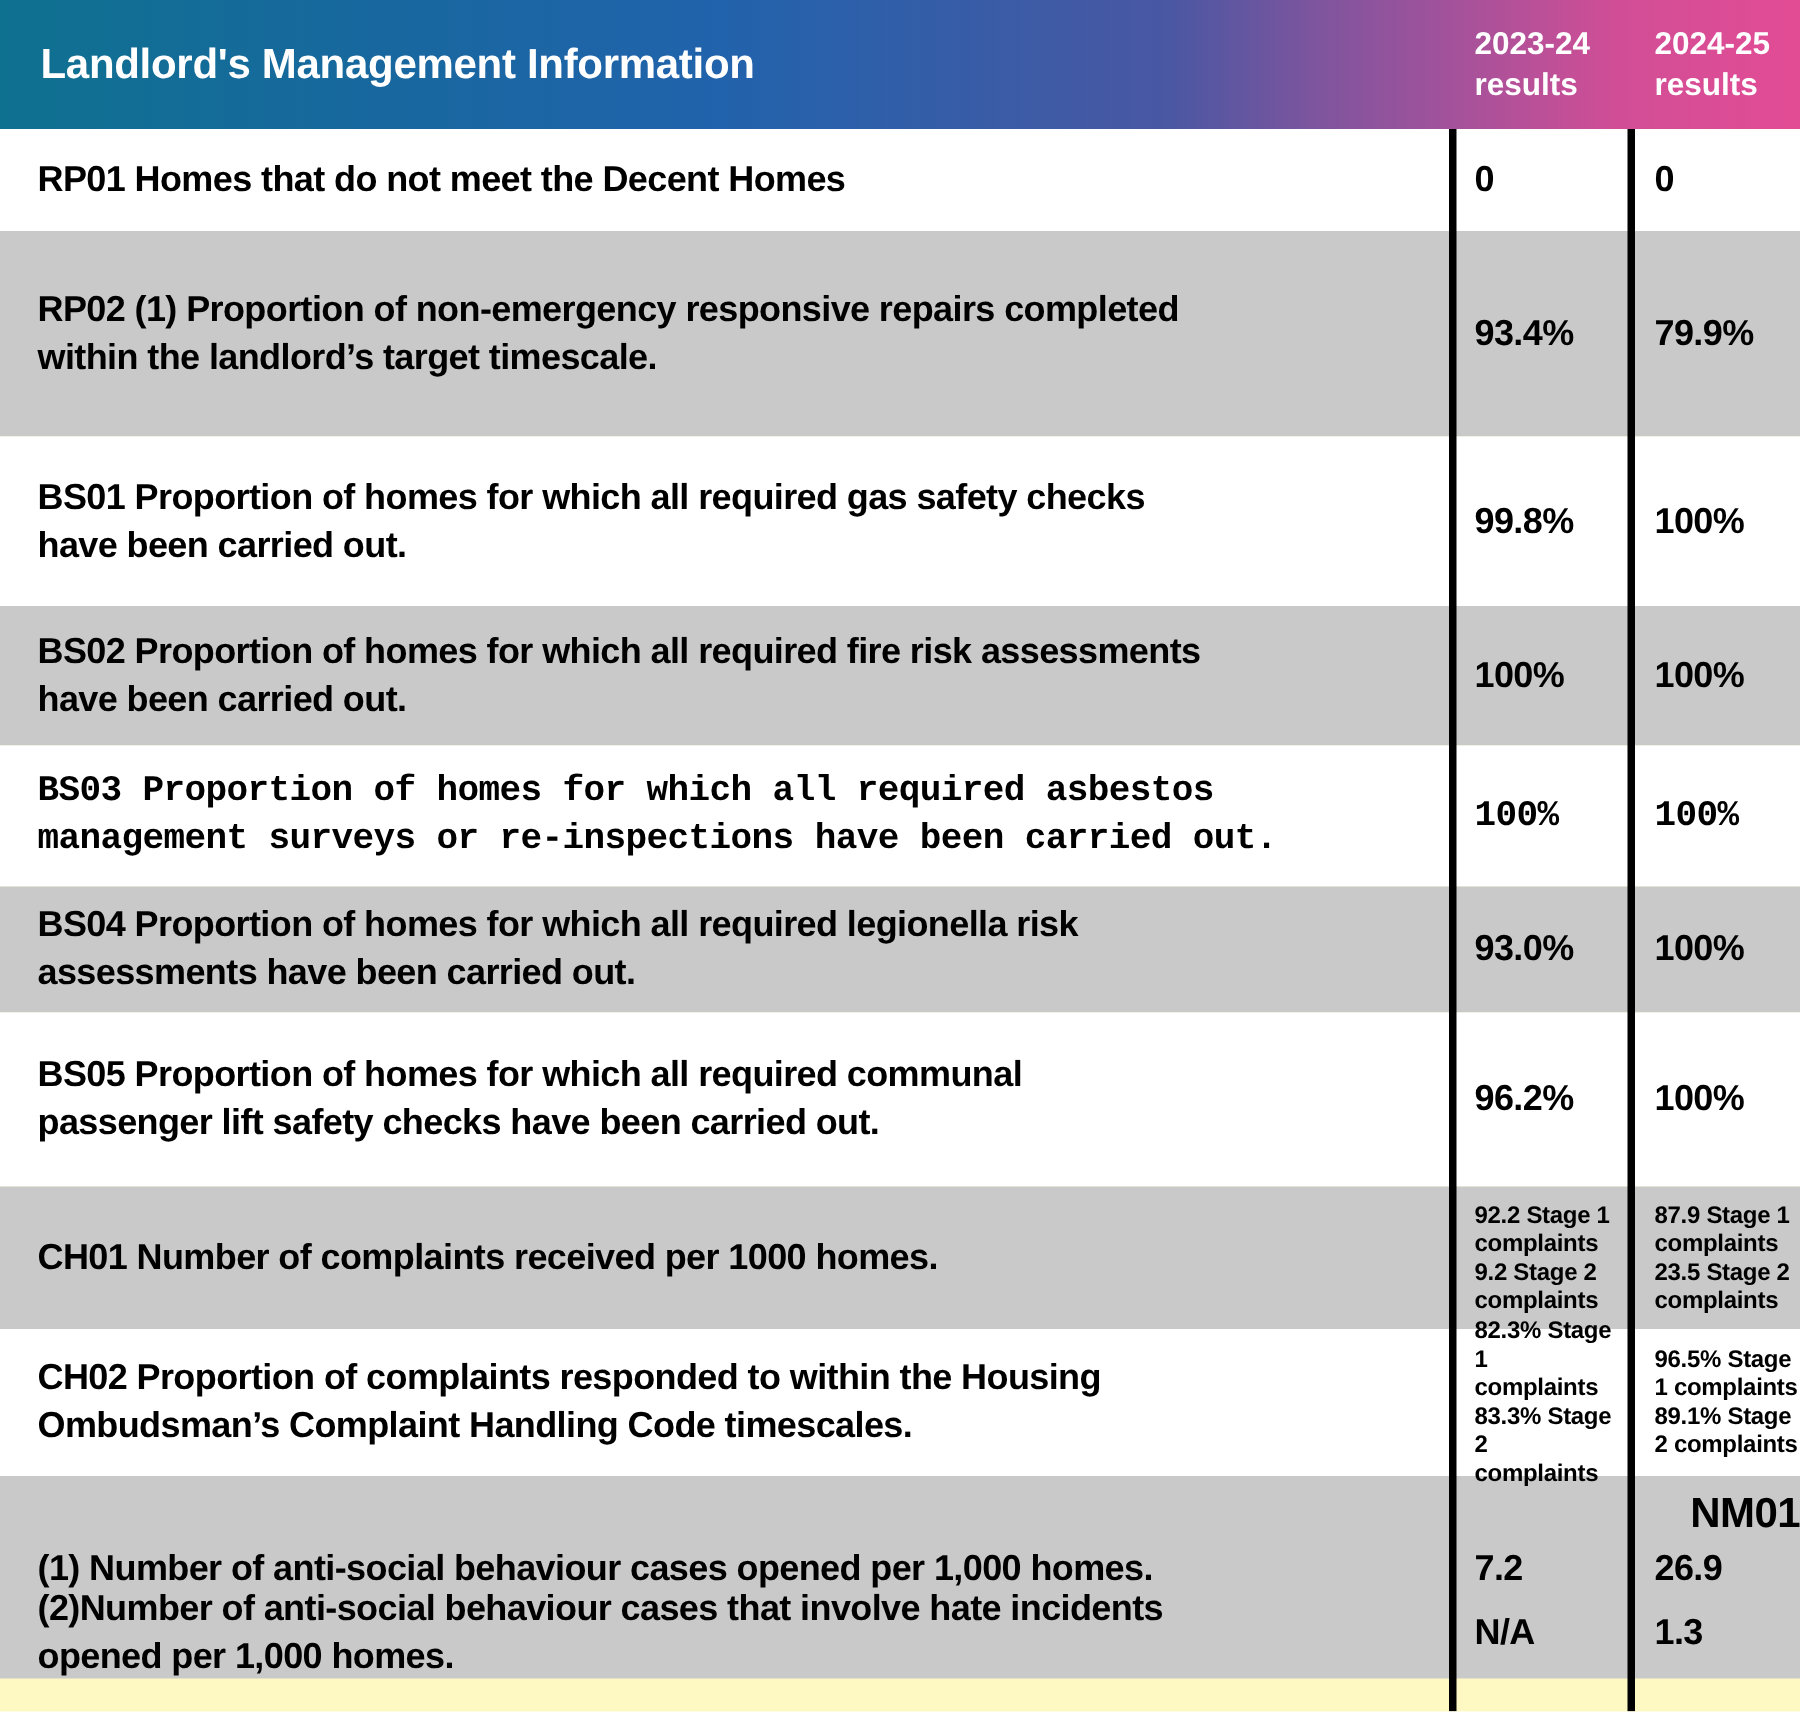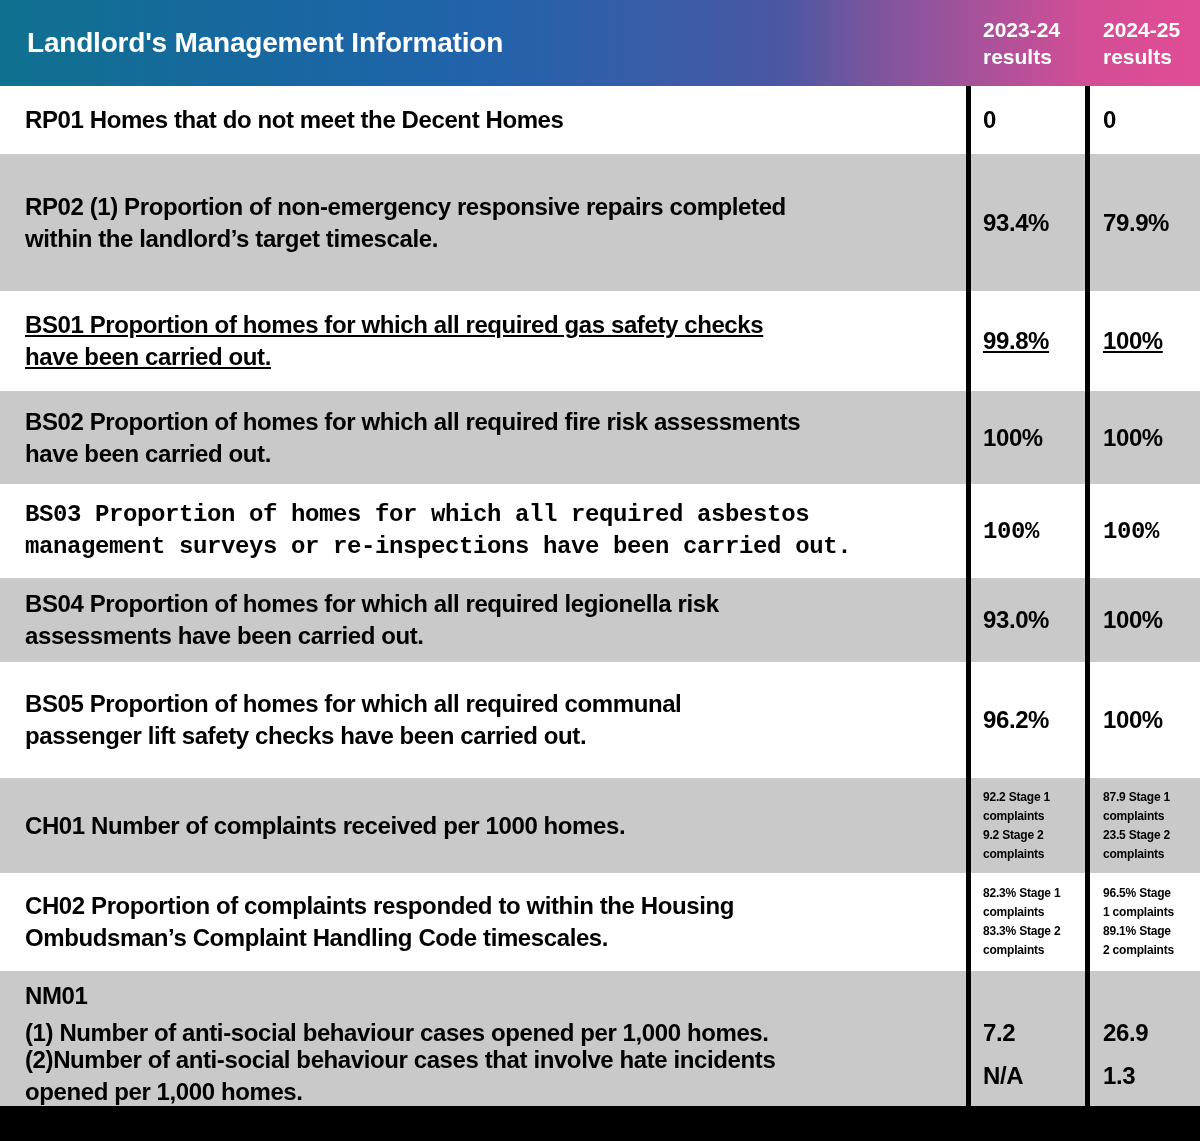--- a/index.html
+++ b/index.html
@@ -1,21 +1,21 @@
 <!DOCTYPE html>
 <html><head>
 <meta charset="utf-8">
 <style>
   html, body { margin: 0; padding: 0; background: #ffffff; }
   * { box-sizing: border-box; }
   .page {
     position: relative;
     width: 1200px;
     height: 1141px;
-    background: #000000;
+    background: #fef9c3;
     overflow: hidden;
     font-family: "Liberation Sans", "DejaVu Sans", sans-serif;
     font-weight: 700;
     color: #000000;
   }
 
   
   .hdr {
     display: flex;
     align-items: center;
@@ -70,36 +70,37 @@
     white-space: pre-line;
   }
   .v {
     font-size: 24px;
     letter-spacing: -0.4px;
     white-space: pre-line;
   }
   .v1 { width: 119px; padding-left: 17px; }
   .v2 { width: 115px; padding-left: 18px; }
   .v.small {
-    font-size: 12px;
+    font-size: 16px;
     line-height: 19px;
     letter-spacing: -0.2px;
   }
   .row-title {
     padding: 10px 0 0 25px;
-    font-size: 24px;
+    font-size: 28px;
     line-height: 30px;
     letter-spacing: -0.4px;
+    text-align: right;
   }
   .pad-bottom { padding-bottom: 8px; }
 
   
   .h-rp01 { height: 68px; }
   .h-rp02 { height: 137px; }
-  .h-bs01 { height: 100px; text-decoration: underline; }
+  .h-bs01 { height: 113px; }
   .h-bs02 { height: 93px; }
   .h-bs03 { height: 94px; font-family: Liberation Mono, monospace; }
   .h-bs04 { height: 84px; }
   .h-bs05 { height: 116px; }
   .h-ch01 { height: 95px; }
   .h-ch02 { height: 98px; }
   .h-nm01 { height: 135px; }
 
   
   .vline {

